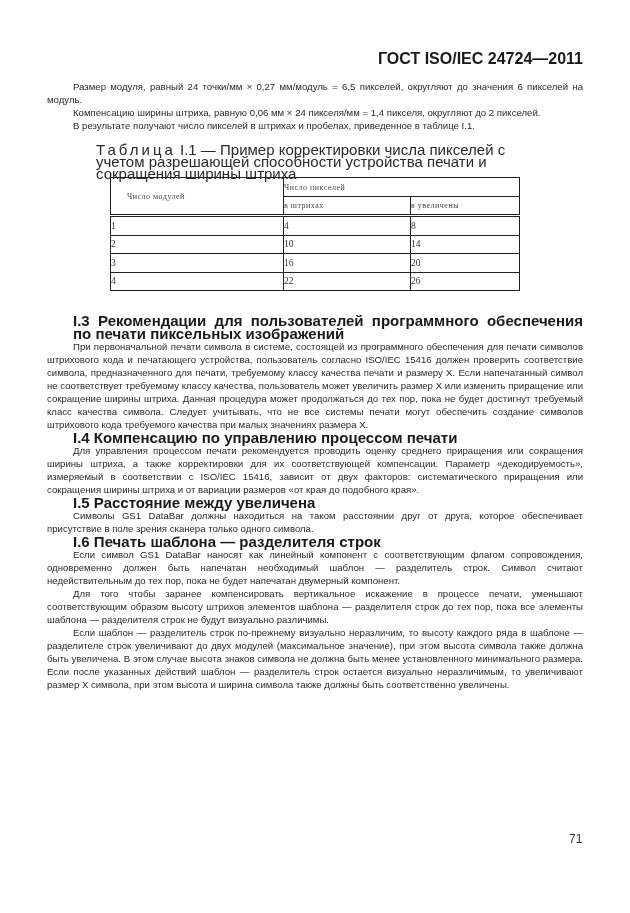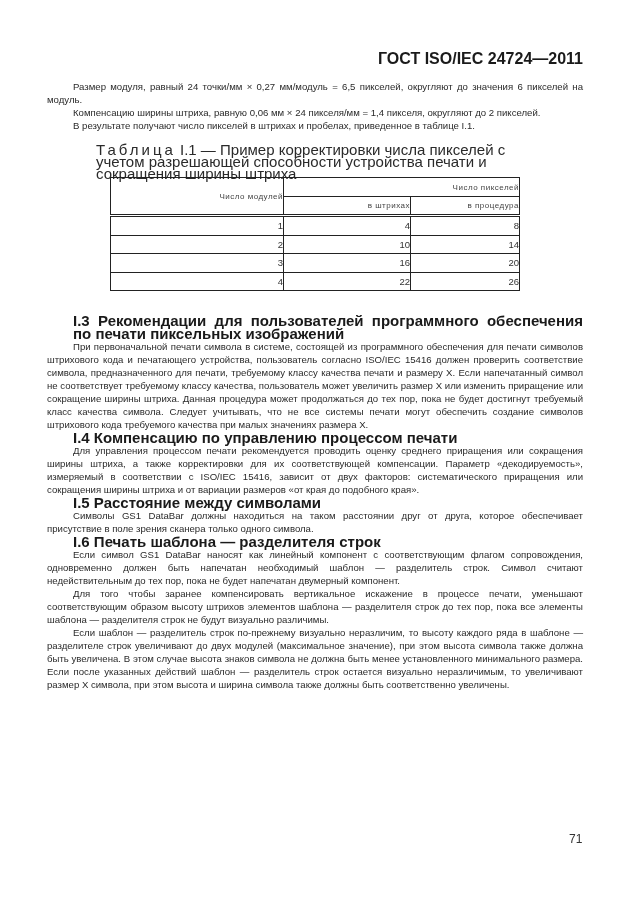--- a/index.html
+++ b/index.html
@@ -5,21 +5,21 @@
   html, body { margin:0; padding:0; background:#ffffff; }
   body { width:630px; height:913px; position:relative; overflow:hidden;
          font-family:"Liberation Sans", sans-serif; color:#2a2a2a; }
   .hdr { position:absolute; top:50px; right:47px; font-weight:bold; font-size:16px; color:#1a1a1a; letter-spacing:0;padding-left:40px; }
   .txt { position:absolute; left:47px; width:536px; font-size:9.6px; line-height:13px; text-align:justify; }
   .txt p { margin:0; text-indent:26px; }
   .txt h3 { margin:0; font-size:15px; font-weight:bold; padding-left:26px; color:#1a1a1a; }
   .tcap { position:absolute; left:96px; top:144px; width:412px; font-size:15px; line-height:12px; color:#2a2a2a; }
   .tcap .lbl { letter-spacing:3px; }
   table { position:absolute; left:110px; top:177px; width:410px; border-collapse:collapse; font-size:9px; color:#333; }
-  td, th { border:1px solid #222; text-align:right; padding:0; font-weight:normal; }
+  td, th { border:1px solid #222; text-align:left; padding:0; font-weight:normal;font-family:Liberation Serif, serif; }
   th { font-size:8px; letter-spacing:0.5px; color:#444; }
   .h1 { height:19px; }
   .h2 { height:19px; }
   tr.first td { border-top:3px double #222; }
   tbody td { height:17.5px; font-size:9.5px; }
   .pnum { position:absolute; top:832px; left:569px; font-size:12px; color:#333; }
 </style>
 </head>
 <body>
 
@@ -36,21 +36,21 @@
 </div>
 
 <table>
   <thead>
     <tr class="h1">
       <th rowspan="2" style="width:156px;padding-left:16px;">Число модулей</th>
       <th colspan="2">Число пикселей</th>
     </tr>
     <tr class="h2">
       <th style="width:126px;">в штрихах</th>
-      <th>в процедура</th>
+      <th>в увеличены</th>
     </tr>
   </thead>
   <tbody>
     <tr class="first">
       <td>1</td>
       <td>4</td>
       <td>8</td>
     </tr>
     <tr>
       <td>2</td>
@@ -68,21 +68,21 @@
       <td>26</td>
     </tr>
   </tbody>
 </table>
 
 <div class="txt" style="top:314px;">
   <h3>I.3 Рекомендации для пользователей программного обеспечения по печати пиксельных изображений</h3>
   <p>При первоначальной печати символа в системе, состоящей из программного обеспечения для печати символов штрихового кода и печатающего устройства, пользователь согласно ISO/IEC 15416 должен проверить соответствие символа, предназначенного для печати, требуемому классу качества печати и размеру X. Если напечатанный символ не соответствует требуемому классу качества, пользователь может увеличить размер X или изменить приращение или сокращение ширины штриха. Данная процедура может продолжаться до тех пор, пока не будет достигнут требуемый класс качества символа. Следует учитывать, что не все системы печати могут обеспечить создание символов штрихового кода требуемого качества при малых значениях размера X.</p>
   <h3>I.4 Компенсацию по управлению процессом печати</h3>
   <p>Для управления процессом печати рекомендуется проводить оценку среднего приращения или сокращения ширины штриха, а также корректировки для их соответствующей компенсации. Параметр «декодируемость», измеряемый в соответствии с ISO/IEC 15416, зависит от двух факторов: систематического приращения или сокращения ширины штриха и от вариации размеров «от края до подобного края».</p>
-  <h3>I.5 Расстояние между символами</h3>
+  <h3>I.5 Расстояние между увеличена</h3>
   <p>Символы GS1 DataBar должны находиться на таком расстоянии друг от друга, которое обеспечивает присутствие в поле зрения сканера только одного символа.</p>
   <h3>I.6 Печать шаблона — разделителя строк</h3>
   <p>Если символ GS1 DataBar наносят как линейный компонент с соответствующим флагом сопровождения, одновременно должен быть напечатан необходимый шаблон — разделитель строк. Символ считают недействительным до тех пор, пока не будет напечатан двумерный компонент.</p>
   <p>Для того чтобы заранее компенсировать вертикальное искажение в процессе печати, уменьшают соответствующим образом высоту штрихов элементов шаблона — разделителя строк до тех пор, пока все элементы шаблона — разделителя строк не будут визуально различимы.</p>
   <p>Если шаблон — разделитель строк по-прежнему визуально неразличим, то высоту каждого ряда в шаблоне — разделителе строк увеличивают до двух модулей (максимальное значение), при этом высота символа также должна быть увеличена. В этом случае высота знаков символа не должна быть менее установленного минимального размера. Если после указанных действий шаблон — разделитель строк остается визуально неразличимым, то увеличивают размер X символа, при этом  высота и ширина символа также должны быть соответственно увеличены.</p>
 </div>
 
 <div class="pnum">71</div>
 
 </body></html>

